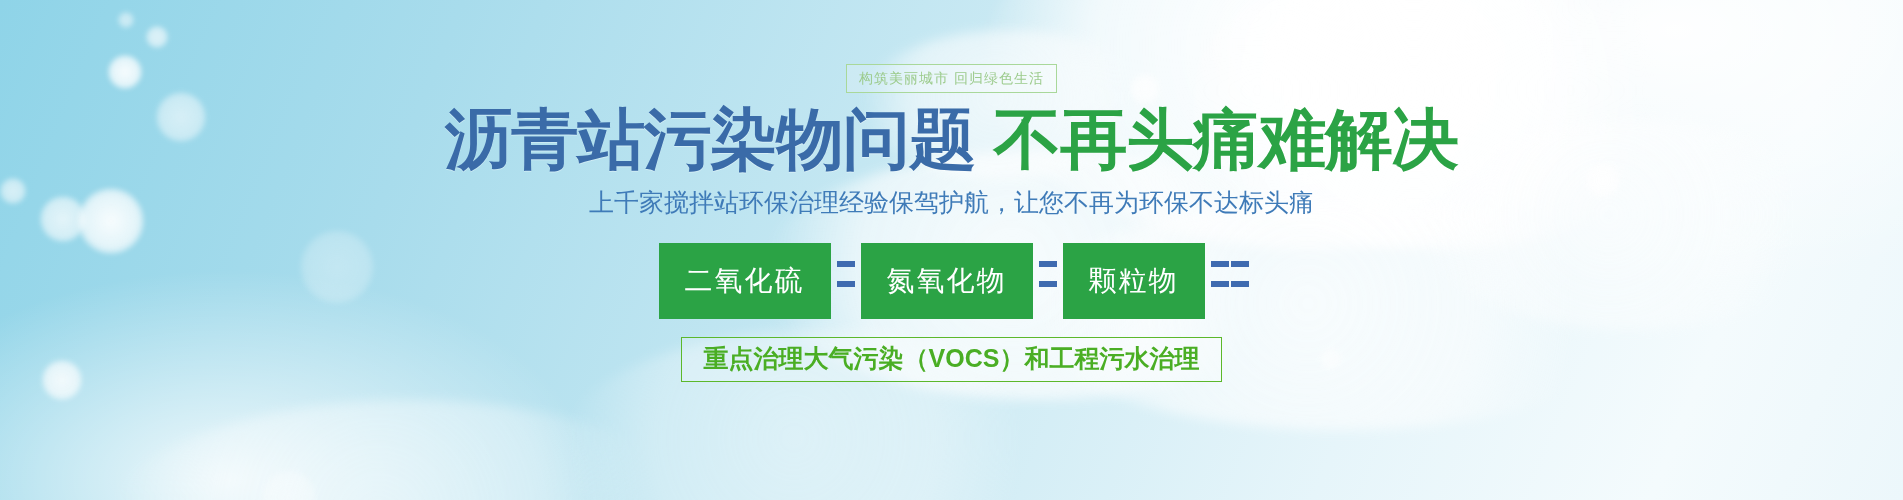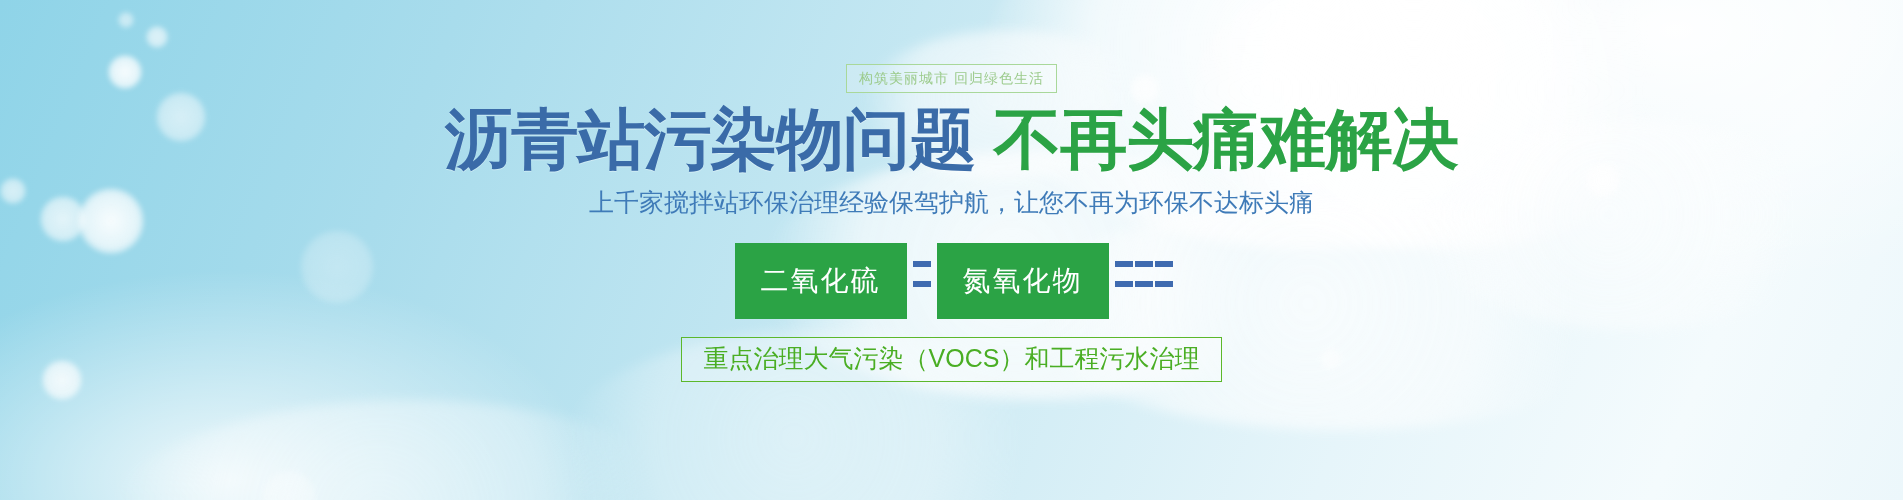--- a/index.html
+++ b/index.html
@@ -153,20 +153,21 @@
   
   .footnote {
     margin-top: 18px;
     border: 1px solid #5cb82b;
     color: #4aae24;
     font-size: 25px;
     line-height: 1;
     padding: 8px 22px 10px;
     white-space: nowrap;
     background: rgba(255,255,255,0.20);
+    font-weight: bold;
   }
 </style>
 </head>
 <body>
 
 <div class="banner">
 
   <div class="sky-layer">
     <div class="cloud c1"></div>
     <div class="cloud c2"></div>
@@ -200,20 +201,21 @@
       <span class="hl-blue">沥青站污染物问题</span><span class="hl-green">不再头痛难解决</span>
     </div>
 
     <div class="subtitle">上千家搅拌站环保治理经验保驾护航，让您不再为环保不达标头痛</div>
 
     <div class="tag-row">
       <div class="tag">二氧化硫</div>
       <div class="tag-sep"></div>
       <div class="tag">氮氧化物</div>
       <div class="tag-sep"></div>
+      <div class="tag">颗粒物</div>
       <div class="tag-sep"></div>
       <div class="tag-sep"></div>
     </div>
 
     <div class="footnote">重点治理大气污染（VOCS）和工程污水治理</div>
 
   </div>
 </div>
 
 </body></html>

